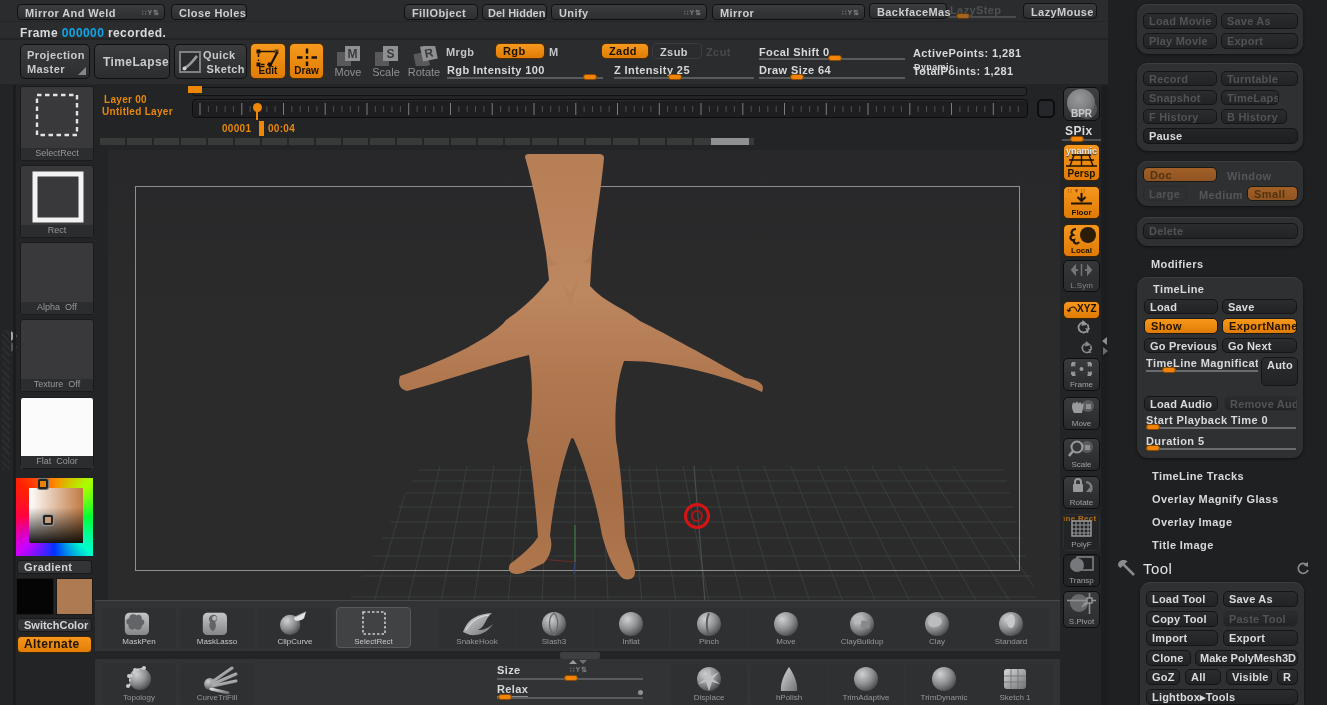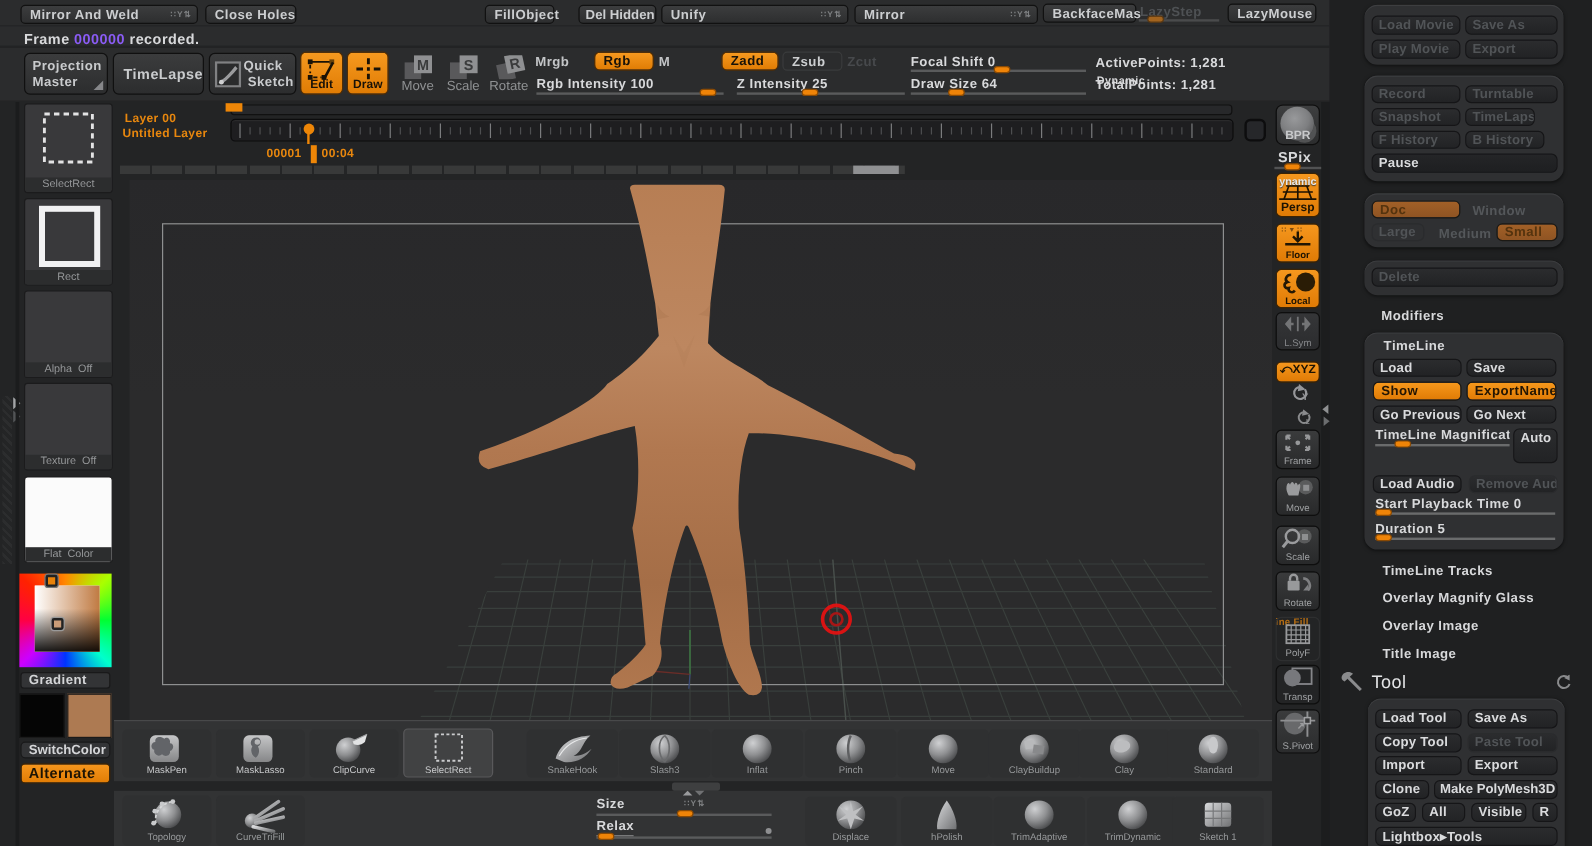--- a/index.html
+++ b/index.html
@@ -93,31 +93,31 @@
 <path d="M440,104 Q443,111 450,114 L440,116 Z" fill="#96663f" opacity=".18"></path>
 <path d="M485,102 Q481,109 474,112 L484,114 Z" fill="#96663f" opacity=".16"></path>
 <path d="M453,130 L462,144 L471,129 L462,156 Z" fill="#9a6a44" opacity=".10"></path>
 <circle cx="589" cy="366" r="11.5" fill="none" stroke="#e31212" stroke-width="3" opacity=".95"></circle>
 <circle cx="589" cy="366" r="5" fill="none" stroke="#a81616" stroke-width="2.2"></circle>
 </svg>
   </div>
 
 <div class="tb" style="left:17px;top:4px;width:148px;">Mirror And Weld<span class="hk">∷Y⇅</span></div>
 <div class="tb" style="left:171px;top:4px;width:76px;">Close Holes</div>
-<div class="tb" style="left:404px;top:4px;width:58px;">FillObject</div>
+<div class="tb" style="left:404px;top:4px;width:74px;">FillObject</div>
 <div class="tb" style="left:482px;top:4px;width:65px;letter-spacing:0;padding-left:5px;">Del Hidden</div>
 <div class="tb" style="left:551px;top:4px;width:156px;">Unify<span class="hk">∷Y⇅</span></div>
 <div class="tb" style="left:712px;top:4px;width:153px;">Mirror<span class="hk">∷Y⇅</span></div>
 <div class="tb" style="left:869px;top:3px;width:78px;">BackfaceMas</div>
 <div class="lbl" style="left:950px;top:4px;color:#4e5154;">LazyStep</div>
 <div class="strack" style="left:949px;top:16px;width:67px;background:#4a4b4c;"></div>
 <div class="shandle" style="left:956px;top:13px;background:#a2641f;border-color:#5a3812;"></div>
 <div class="tb" style="left:1023px;top:3px;width:74px;">LazyMouse</div>
 
-<div class="lbl" style="left:20px;top:26px;font-size:12px;">Frame <span style="color:#8b5cf6;">000000</span> recorded.</div>
+<div class="lbl" style="left:20px;top:26px;font-size:12px;">Frame <span style="color:#0ea5e9;">000000</span> recorded.</div>
 
 <div class="big" style="left:20px;top:44px;width:70px;height:35px;padding:3px 0 0 6px;line-height:14px;font-size:11px;">Projection<br>Master
  <svg width="10" height="10" style="position:absolute;right:2px;bottom:2px;">
       <path d="M9 1 L9 9 L1 9 Z" fill="#86878a"></path>
     </svg></div>
 <div class="big" style="left:94px;top:44px;width:76px;height:35px;padding:10px 0 0 8px;">TimeLapse</div>
 <div class="big" style="left:174px;top:44px;width:73px;height:35px;">
  <svg width="22" height="22" style="position:absolute;left:4px;top:6px;">
       <rect x="1" y="1" width="20" height="20" fill="#2a2b2c" stroke="#808183" stroke-width="2"></rect>
       <path d="M5 16 C9 14 13 9 17 4 L19 6 C15 11 10 16 7 18 Z" fill="#9a9b9d"></path>
@@ -345,21 +345,21 @@
     </svg>
  <div class="shlab">Scale</div></div>
 <div class="shb" style="top:476px;height:33px;">
  <svg width="35" height="20" viewBox="0 0 35 20">
       <rect x="9" y="7" width="10" height="8" rx="1" fill="#98999b"></rect>
       <path d="M11 7 L11 5 a3 3 0 0 1 6 0 L17 7" stroke="#98999b" stroke-width="2" fill="none"></path>
       <path d="M22 5 a6 6 0 0 1 4 10" stroke="#7e7f81" stroke-width="2.2" fill="none"></path>
       <path d="M27 15 L22 15 L26 10 Z" fill="#7e7f81"></path>
     </svg>
  <div class="shlab">Rotate</div></div>
-<div class="olbl" style="left:1063px;top:514px;font-size:8px;opacity:.75;">ine Fill</div>
+<div class="olbl" style="left:1063px;top:514px;font-size:8px;opacity:.75;">ine Rect</div>
 <div class="shb" style="top:514px;height:37px;background:none;border-color:#2e2f30;">
  <svg width="35" height="24" viewBox="0 0 35 24" style="margin-top:4px;">
       <g stroke="#98999b" stroke-width="1">
         <rect x="8" y="2" width="19" height="15" fill="none" stroke-width="1.5"></rect>
         <path d="M8 6 L27 6 M8 10 L27 10 M8 14 L27 14 M12 2 L12 17 M16 2 L16 17 M20 2 L20 17 M24 2 L24 17"></path>
       </g>
     </svg>
  <div class="shlab">PolyF</div></div>
 <div class="shb" style="top:554px;height:33px;background:none;">
  <svg width="35" height="20" viewBox="0 0 35 20">

